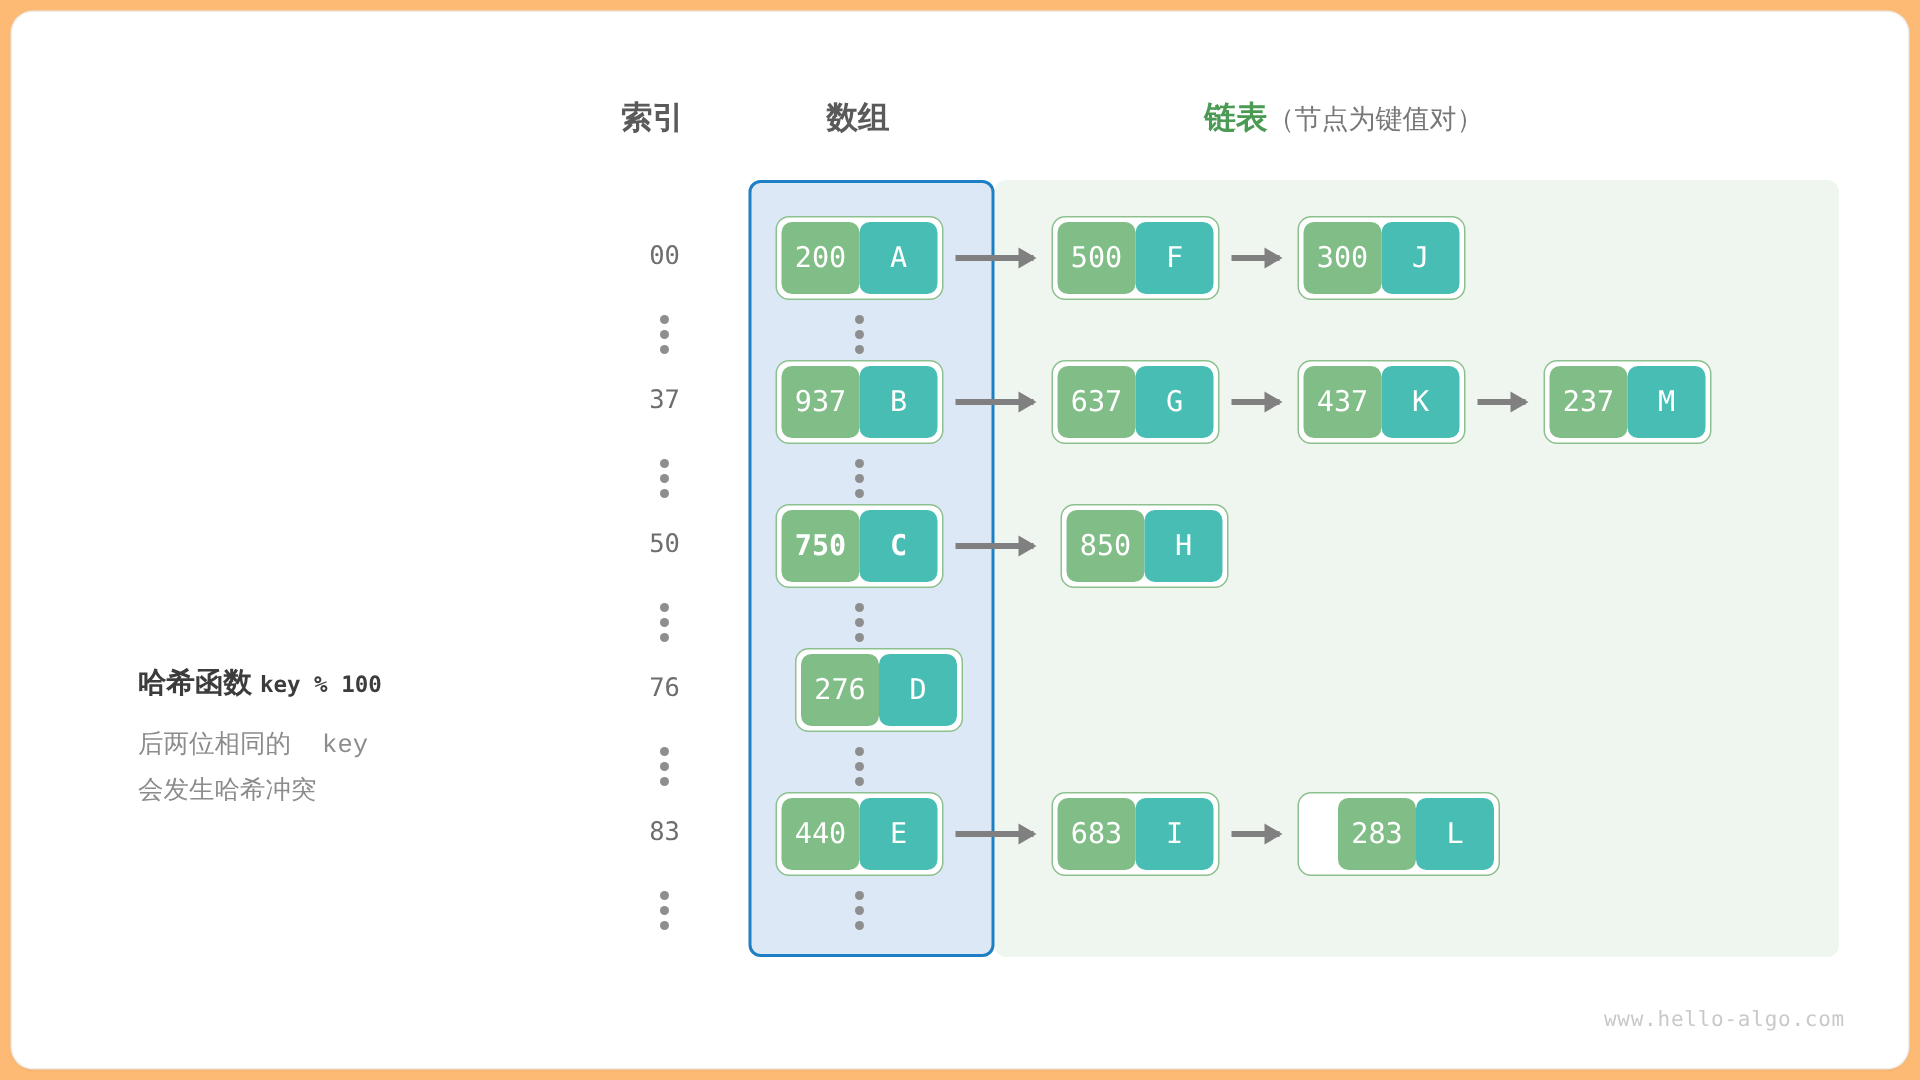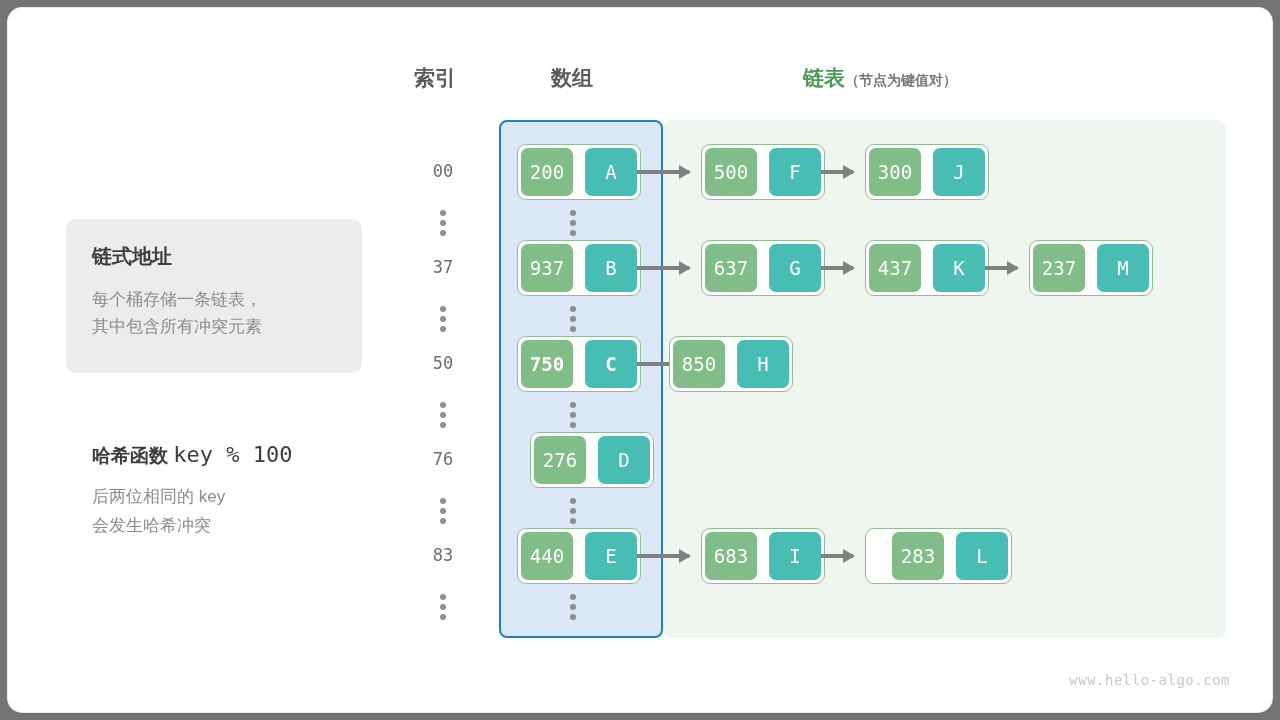--- a/index.html
+++ b/index.html
@@ -10,21 +10,21 @@
   body {
     width: 1280px;
     height: 720px;
     font-family: "Liberation Sans", "DejaVu Sans", sans-serif;
     overflow: hidden;
   }
   #canvas {
     position: relative;
     width: 1280px;
     height: 720px;
-    background: #737373;
+    background: #fdba74;
   }
   .card {
     position: absolute;
     left: 8px;
     top: 8px;
     width: 1264px;
     height: 704px;
     background: #ffffff;
     border-radius: 14px;
     box-shadow: 0 0 0 1px #ececed, 0 1px 3px rgba(0,0,0,0.06);
@@ -35,22 +35,22 @@
     position: absolute;
     font-size: 21px;
     font-weight: bold;
     color: #5a5a5a;
     white-space: nowrap;
   }
   .hdr-index { left: 406px; top: 56px; }
   .hdr-array { left: 543px; top: 56px; }
   .hdr-list  { left: 795px; top: 56px; color: #4b9b54; }
   .hdr-list .sub {
-    font-size: 14px;
-    font-weight: bold;
+    font-size: 18px;
+    font-weight: normal;
     color: #777777;
   }
 
   
   .region-list {
     position: absolute;
     left: 655px;
     top: 112px;
     width: 563px;
     height: 518px;
@@ -93,21 +93,21 @@
     width: 52px;
     height: 48px;
     border-radius: 7px;
     display: flex;
     align-items: center;
     justify-content: center;
     font-family: "DejaVu Sans Mono", "Liberation Mono", monospace;
     font-size: 19px;
     color: #ffffff;
   }
-  .cell.key   { background: #81bd86; margin-right: 12px; }
+  .cell.key   { background: #81bd86; margin-right: 0; }
   .cell.value { background: #48bdb4; }
 
   
   .arrow {
     position: absolute;
     height: 4px;
     background: #808080;
   }
   .arrow::after {
     content: "";
@@ -166,30 +166,31 @@
   }
   .note-title {
     font-size: 19px;
     font-weight: bold;
     color: #3c3c3c;
     white-space: nowrap;
     margin-bottom: 13px;
   }
   .note-title .mono {
     font-family: "DejaVu Sans Mono", "Liberation Mono", monospace;
-    font-weight: normal;
-    font-size: 22px;
+    font-weight: bold;
+    font-size: 15px;
   }
   .note-line {
     font-size: 17px;
     color: #8c8c8c;
     line-height: 29px;
   }
   .note-line .mono {
-    font-family: Liberation Sans, sans-serif;
+    font-family: Liberation Mono, monospace;
+    margin-left: 16px;
   }
 
   .watermark {
     position: absolute;
     right: 42px;
     bottom: 24px;
     font-family: "DejaVu Sans Mono", "Liberation Mono", monospace;
     font-size: 14px;
     color: #c9c9c9;
     letter-spacing: 0.5px;
@@ -265,21 +266,21 @@
           <i></i>
           <i></i>
           <i></i>
         </div>
         <div class="idx" style="left: 400px; top: 345px;">50</div>
         <div class="node" style="left: 509px; top: 328px; font-weight: bold;">
           <div class="cell key">750</div>
           <div class="cell value">C</div>
         </div>
         <div class="arrow" style="left: 629px; top: 354px; width: 52px;"></div>
-        <div class="node" style="left: 661px; top: 328px;">
+        <div class="node" style="left: 699px; top: 328px;">
           <div class="cell key">850</div>
           <div class="cell value">H</div>
         </div>
         <div class="dots" style="left: 432px; top: 394px;">
           <i></i>
           <i></i>
           <i></i>
         </div>
         <div class="dots" style="left: 562px; top: 394px;">
           <i></i>
@@ -321,25 +322,20 @@
           <i></i>
           <i></i>
         </div>
         <div class="dots" style="left: 562px; top: 586px;">
           <i></i>
           <i></i>
           <i></i>
         </div>
       </div>
 
-    <div class="info-card">
-      <div class="info-title">链式地址</div>
-      <div class="info-line">每个桶存储一条链表，</div>
-      <div class="info-line">其中包含所有冲突元素</div>
-    </div>
 
     <div class="note">
       <div class="note-title">
         <span>哈希函数</span>
         <span class="mono">key % 100</span>
       </div>
       <div class="note-line">
         <span>后两位相同的</span>
         <span class="mono">key</span>
       </div>

